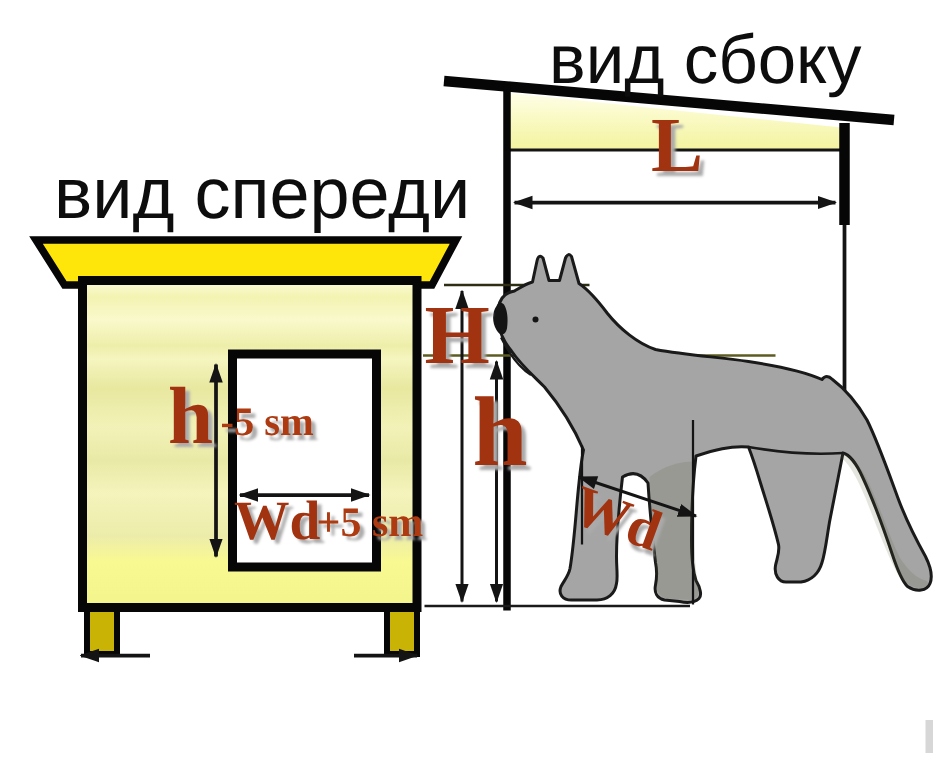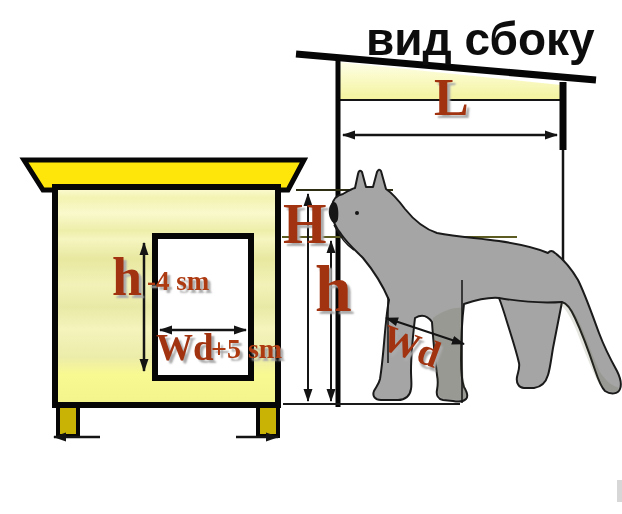--- a/index.html
+++ b/index.html
@@ -4,21 +4,21 @@
 <style>
   html,body{margin:0;padding:0;background:#ffffff;}
   .stage{
     position:relative;width:622px;height:514px;background:#ffffff;
     overflow:hidden;font-family:"Liberation Sans",sans-serif;
   }
   .stage svg{position:absolute;left:0;top:0;}
   .lbl{position:absolute;white-space:nowrap;line-height:1;}
   .title{
     color:#0d0d0d;font-family:"Liberation Sans",sans-serif;
-    font-weight:700;letter-spacing:0px;
+    font-weight:400;letter-spacing:0px;
   }
   .dim{
     color:#a23310;font-family:"Liberation Serif",serif;font-weight:700;
     text-shadow:3px 3px 2px #ababab;
   }
   .dim.small{font-weight:700;color:#ad3a10;}
   .artifact{position:absolute;right:0;bottom:12px;width:5px;height:22px;background:#d7d7d7;}
 </style>
 </head>
 <body>
@@ -105,28 +105,29 @@
   </g>
 
   <g>
     <line x1="388" y1="297" x2="388" y2="363" stroke="#141414" stroke-width="1.5"></line>
     <line x1="462" y1="280" x2="462" y2="403" stroke="#141414" stroke-width="1.5"></line>
     <line x1="386" y1="318" x2="464" y2="344" stroke="#141414" stroke-width="2" marker-start="url(#mS)" marker-end="url(#mE)"></line>
   </g>
 </svg>
 
   <div class="lbl title" style="left:366px;top:16px;font-size:46px;">вид сбоку</div>
+  <div class="lbl title" style="left:36px;top:106px;font-size:48px;">вид спереди</div>
 
   <div class="lbl dim" style="left:434px;top:72px;font-size:52px;">L</div>
 
   <div class="lbl dim" style="left:283px;top:196px;font-size:56px;">H</div>
   <div class="lbl dim" style="left:315px;top:256px;font-size:66px;">h</div>
 
   <div class="lbl dim" style="left:112px;top:250px;font-size:54px;">h</div>
-  <div class="lbl dim small" style="left:147px;top:268px;font-size:27px;">-4 sm</div>
+  <div class="lbl dim small" style="left:147px;top:268px;font-size:27px;">-5 sm</div>
 
   <div class="lbl dim" style="left:156px;top:329px;font-size:37px;">Wd</div>
   <div class="lbl dim small" style="left:211px;top:335px;font-size:28px;">+5 sm</div>
 
 
   <div class="lbl dim" style="left:390px;top:318px;font-size:38px;transform:rotate(20deg);transform-origin:left top;">Wd</div>
 
   <div class="artifact"></div>
 </div>
 

